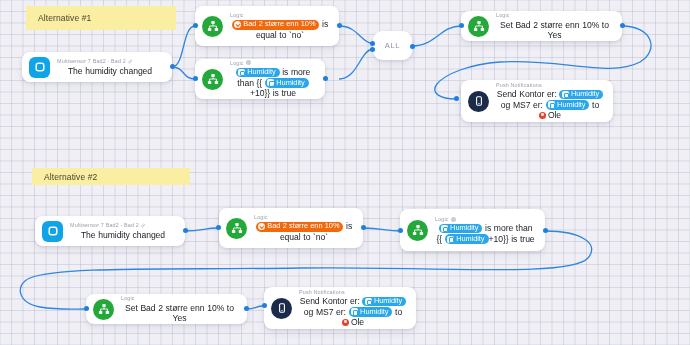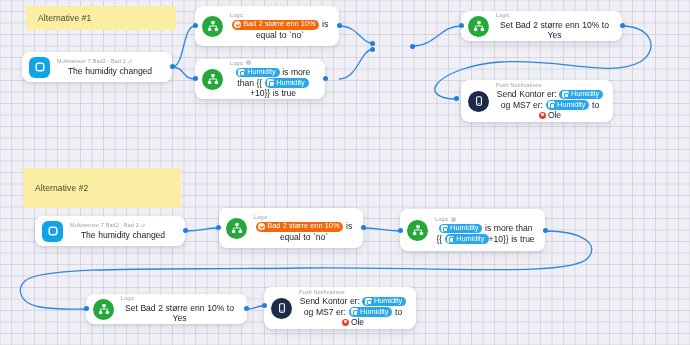--- a/index.html
+++ b/index.html
@@ -230,21 +230,21 @@
                C58,310 72,309 86,309"></path>
 
       <path d="M246,309 C258,309 254,306 264,306"></path>
     </g>
   </svg>
 
   <div class="group-label" style="left:26px; top:6px; width:150px; height:24px;">
     <span>Alternative #1</span>
   </div>
 
-  <div class="group-label" style="left:23px; top:168px; width:158px; height:40px;">
+  <div class="group-label" style="left:32px; top:168px; width:158px; height:17px;">
     <span>Alternative #2</span>
   </div>
 
   <div class="card" style="left:22px; top:52px; width:150px; height:30px;">
     <div class="card-icon sq icon-blue">
       <svg width="12" height="12" viewBox="0 0 12 12">
         <rect x="2.2" y="2.2" width="7.6" height="7.6" rx="2.2" fill="none" stroke="#ffffff" stroke-width="1.5"></rect>
       </svg>
     </div>
     <div class="card-body">
@@ -305,20 +305,23 @@
         </span>
         <span>is more than  {{</span>
         <span class="chip chip-blue">
           <span class="chip-glyph"></span>
           <span>Humidity</span>
         </span><span>+10}} is true</span>
       </div>
     </div>
   </div>
 
+  <div class="junction" style="left:373px; top:31px; width:39px; height:29px;">
+    <span>ALL</span>
+  </div>
 
   <div class="card" style="left:461px; top:11px; width:161px; height:30px;">
     <div class="card-icon icon-green">
       <svg width="12" height="12" viewBox="0 0 12 12">
         <rect x="4.3" y="1" width="3.4" height="3" rx="0.7" fill="#ffffff"></rect>
         <rect x="0.9" y="8" width="3.4" height="3" rx="0.7" fill="#ffffff"></rect>
         <rect x="7.7" y="8" width="3.4" height="3" rx="0.7" fill="#ffffff"></rect>
         <path d="M6 4.2V6M2.6 8V6h6.8v2" stroke="#ffffff" stroke-width="0.9" fill="none"></path>
       </svg>
     </div>

